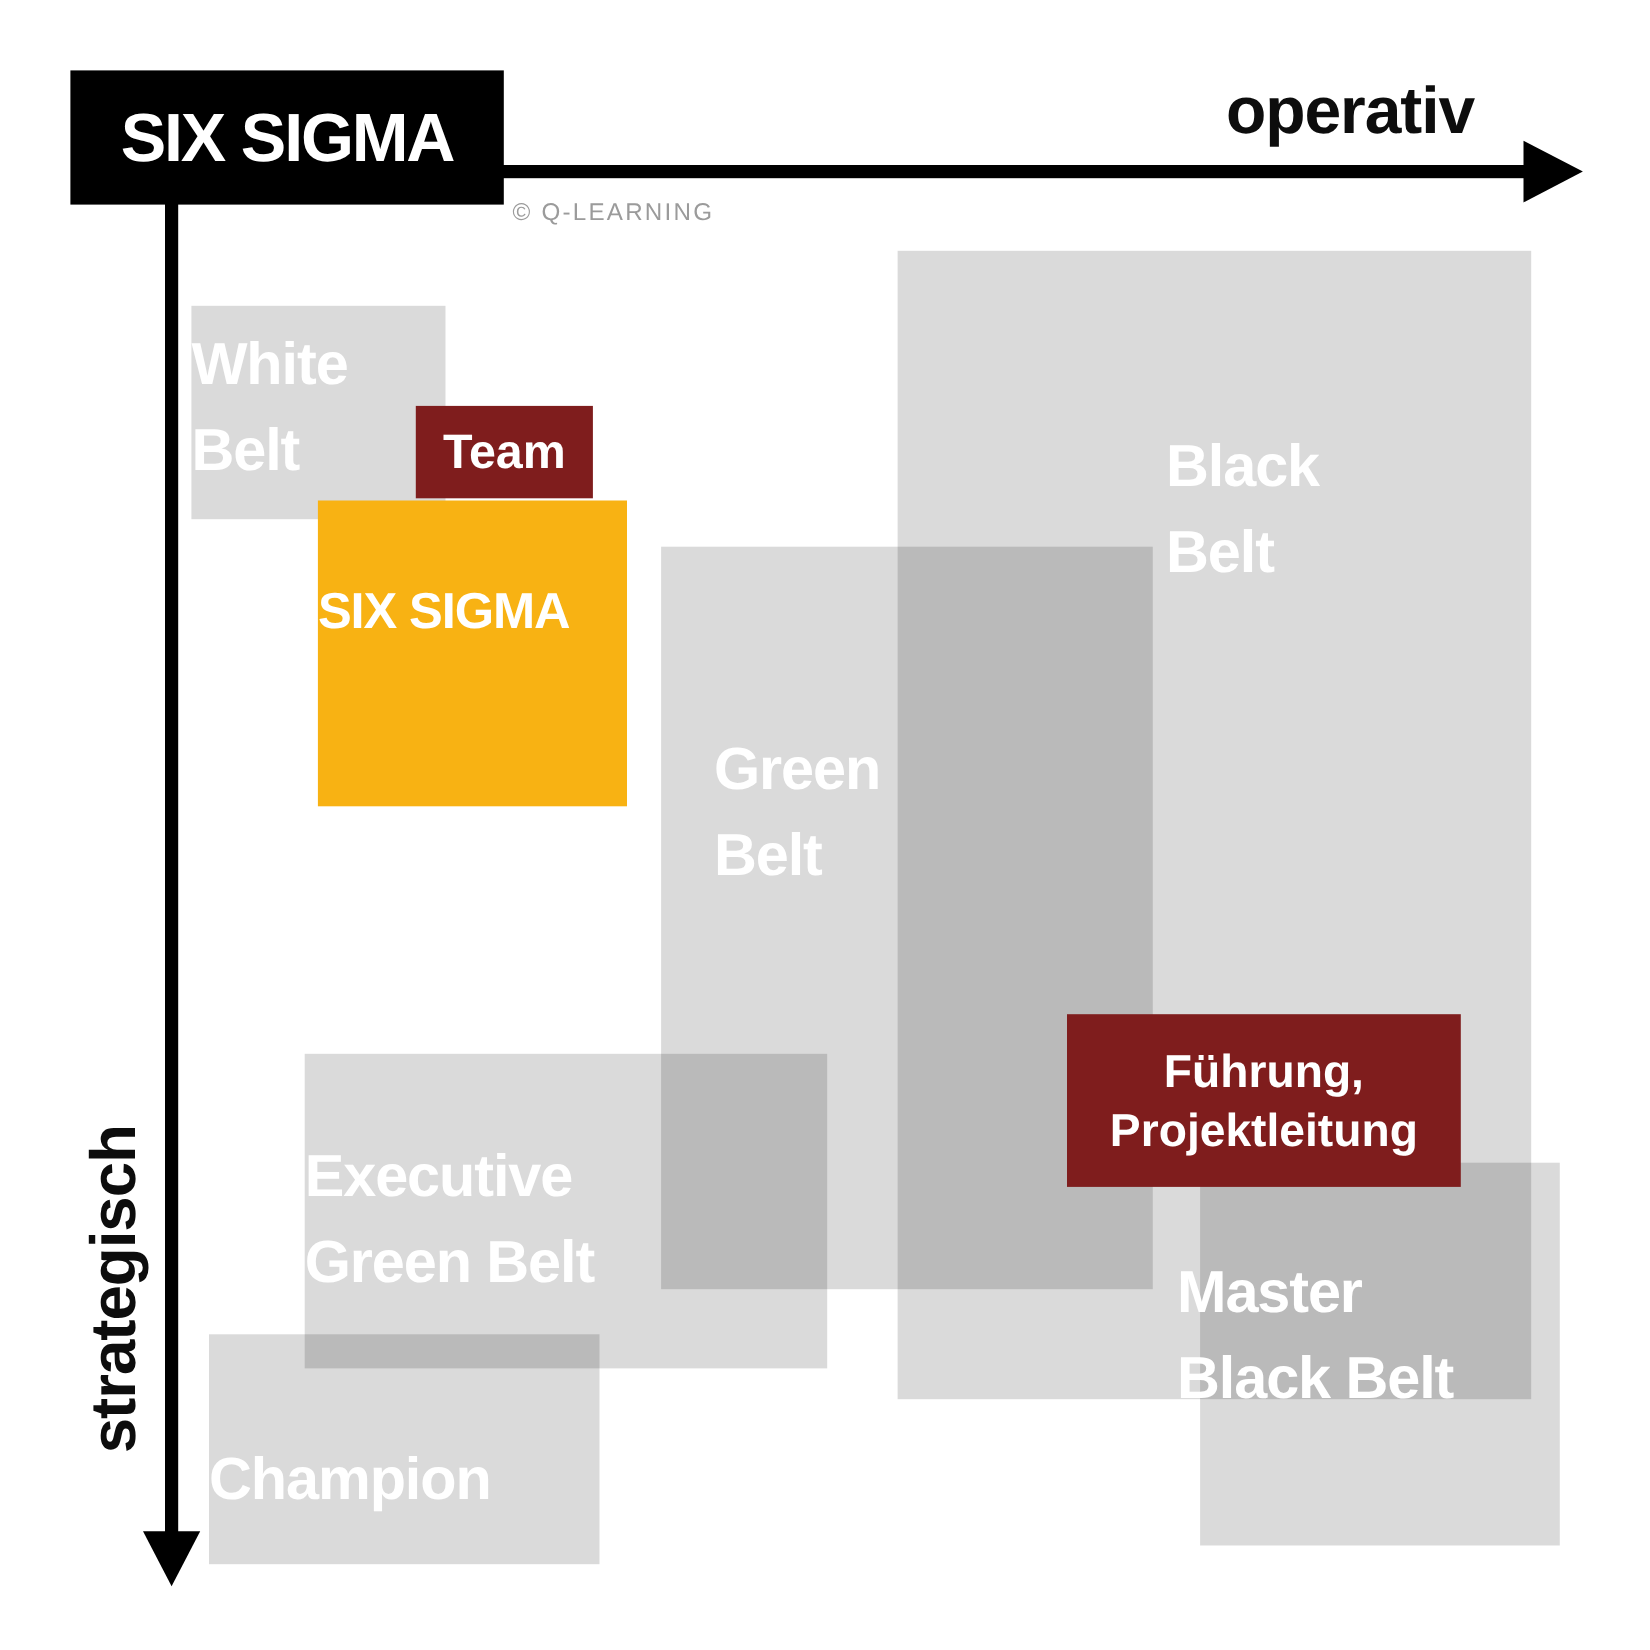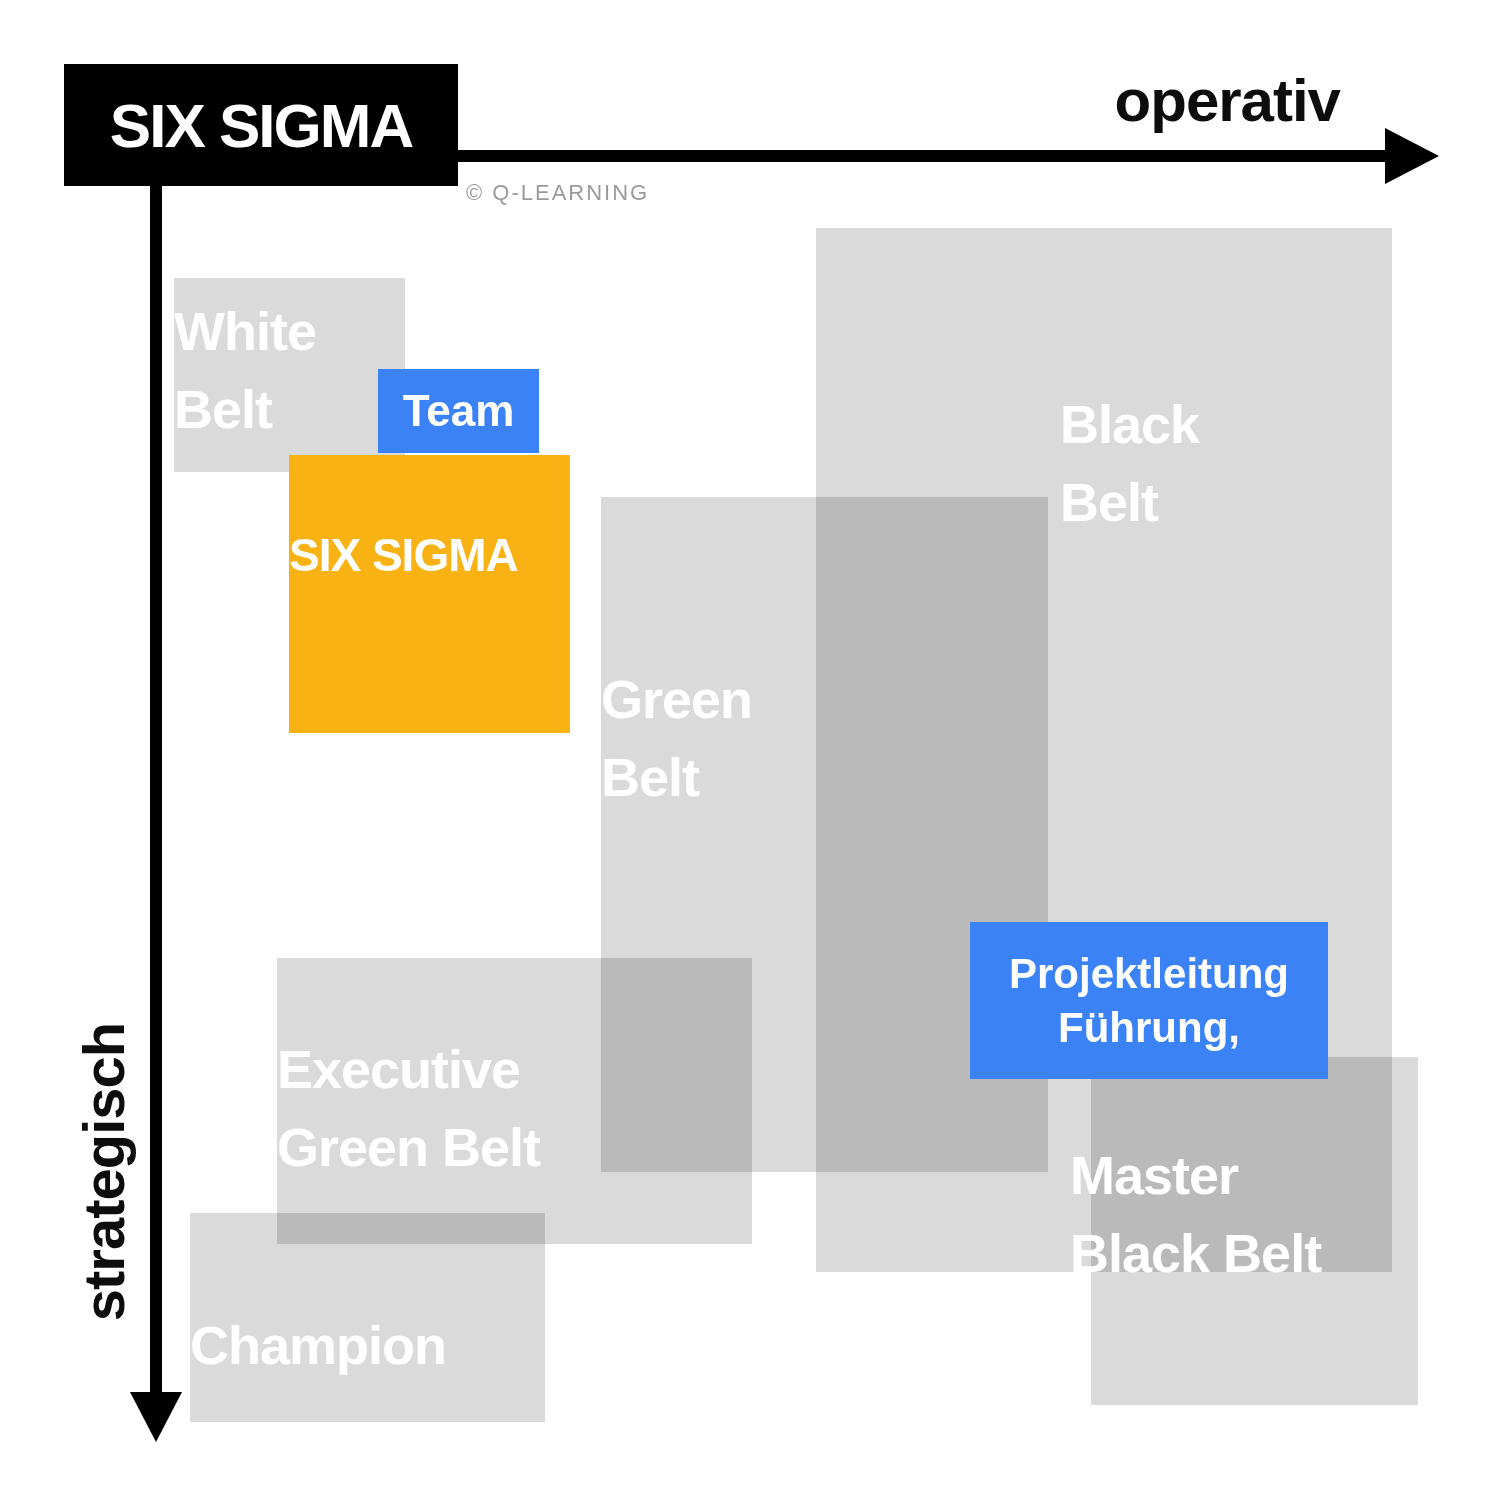--- a/index.html
+++ b/index.html
@@ -39,29 +39,29 @@
   .box-exec-green   {left:277px; top:958px;  width:475px; height:286px;}
   .box-champion     {left:190px; top:1213px; width:355px; height:209px;}
   .box-master-black {left:1091px;top:1057px; width:327px; height:348px;}
   
   .yellow-box{position:absolute;left:289px;top:455px;width:281px;height:278px;background:#F8B213;z-index:2;}
   
   .label{position:absolute;color:#fff;font-weight:bold;text-align:left;z-index:5;letter-spacing:-1px;}
   .belt-label{font-size:54px;line-height:78px;}
   .lbl-white  {left:174px; top:292px;  width:231px;}
   .lbl-black  {left:1060px;top:385px;  width:300px;}
-  .lbl-green  {left:601px; top:660px;  width:496px;}
+  .lbl-green  {left:601px; top:660px;  width:496px;padding-left:48px;}
   .lbl-exec   {left:277px; top:1030px; width:475px;}
   .lbl-champ  {left:190px; top:1306px; width:355px;}
   .lbl-master {left:1070px;top:1136px; width:327px;}
   .lbl-yellow {left:289px; top:524px;  width:281px;font-size:46px;line-height:62px;}
   .label div{white-space:nowrap;}
   
   .tag{
-    position:absolute;background:#3b82f6;color:#fff;font-weight:bold;z-index:6;
+    position:absolute;background:#7f1d1d;color:#fff;font-weight:bold;z-index:6;
     display:flex;flex-direction:column;align-items:center;justify-content:center;text-align:center;
   }
   .tag-team{left:378px;top:369px;width:161px;height:84px;font-size:44px;}
   .tag-fp{left:970px;top:922px;width:358px;height:157px;font-size:42px;line-height:54px;}
   .tag-fuehrung{left:506px;top:1222px;width:221px;height:81px;font-size:44px;}
 </style>
 </head>
 <body>
 
 <div class="canvas">
@@ -112,17 +112,17 @@
     <div>Black Belt</div>
   </div>
   <div class="label lbl-yellow">
     <div>SIX SIGMA</div>
   </div>
 
   <div class="tag tag-team">
     <div>Team</div>
   </div>
   <div class="tag tag-fp">
+    <div>Führung,</div>
     <div>Projektleitung</div>
-    <div>Führung,</div>
   </div>
 
 </div>
 
 </body></html>

